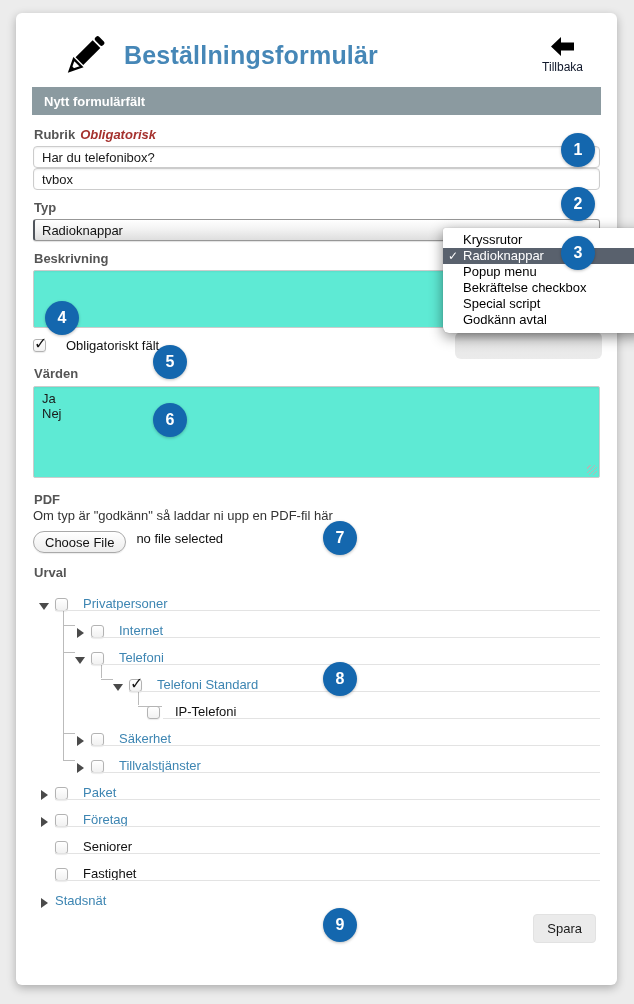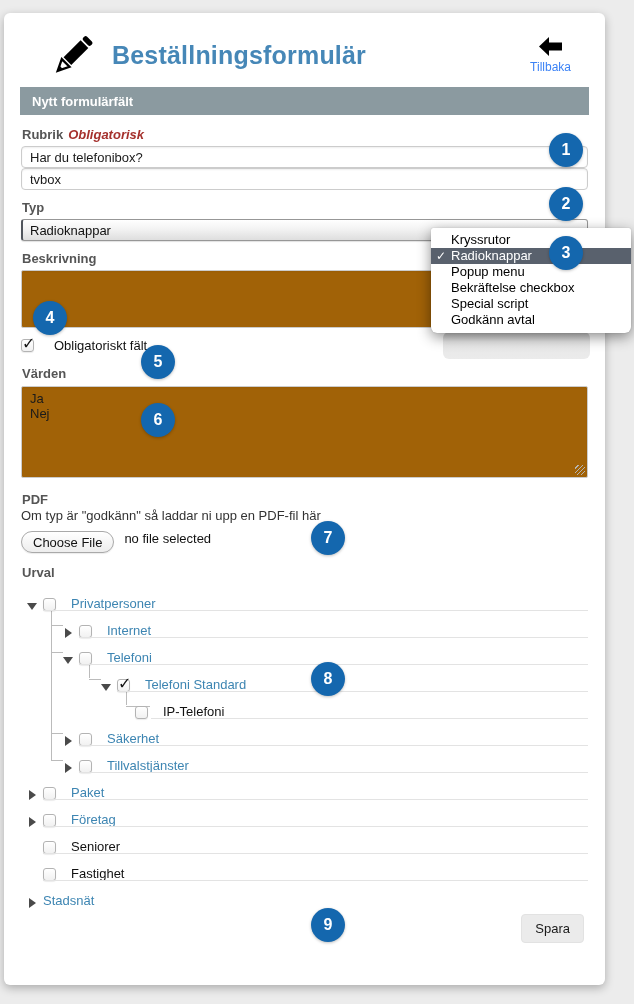--- a/index.html
+++ b/index.html
@@ -6,34 +6,34 @@
   html, body { width: 634px; }
   body {
     height: 1004px;
     background: #ececec;
     font-family: "Liberation Sans", "DejaVu Sans", sans-serif;
     overflow: hidden;
     position: relative;
   }
   .card {
     position: absolute;
-    left: 4px; top: 13px;
+    left: 16px; top: 13px;
     width: 601px; height: 972px;
     background: #ffffff;
     border-radius: 6px;
     box-shadow: 0 3px 10px rgba(0,0,0,.28);
     padding: 10px 16px 0 16px;
   }
   
   .app-header { display: flex; align-items: center; height: 64px; }
   .pencil { width: 50px; height: 52px; margin-left: 28px; }
   .page-title { color: #4687b7; font-size: 25px; font-weight: bold; margin-left: 14px; letter-spacing: .2px; }
   .back-wrap { margin-left: auto; margin-right: 18px; display: flex; flex-direction: column; align-items: center; cursor: pointer; }
   .back-arrow { width: 24px; height: 19px; }
-  .back-label { font-size: 12px; color: #3b82f6; margin-top: 4px; }
+  .back-label { font-size: 12px; color: #0f172a; margin-top: 4px; }
   
   .section-bar {
     height: 28px; background: #8b9aa0;
     color: #ffffff; font-size: 13px; font-weight: bold;
     display: flex; align-items: center; padding-left: 12px;
   }
   
   .form { padding: 0 1px; }
   .field-label { font-size: 13px; font-weight: bold; color: #555555; margin: 12px 0 4px 1px; }
   .req { color: #a5312d; font-style: italic; margin-left: 5px; }
@@ -44,21 +44,21 @@
     box-shadow: inset 0 1px 2px rgba(0,0,0,.07);
   }
   .select-box {
     height: 22px; border: 1px solid #979797; border-left: 2px solid #50555c; border-radius: 3px;
     background: linear-gradient(#ffffff, #f3f3f3 45%, #dedede);
     font-size: 13px; color: #111111;
     display: flex; align-items: center; padding-left: 7px;
     box-shadow: 0 1px 1px rgba(0,0,0,.12);
   }
   .textarea {
-    border: 1px solid #cccccc; border-radius: 2px; background: #a16207;
+    border: 1px solid #cccccc; border-radius: 2px; background: #5eead4;
     font-size: 13px; color: #1a1a1a; padding: 4px 8px;
     white-space: pre-wrap; position: relative;
     box-shadow: inset 0 1px 2px rgba(0,0,0,.05);
   }
   .ta-desc { height: 58px; margin-top: 3px; }
   .ta-values { height: 92px; margin-top: 5px; }
   .resize-handle {
     position: absolute; right: 2px; bottom: 2px; width: 10px; height: 10px;
     background: repeating-linear-gradient(135deg, transparent 0 2px, #b5b5b5 2px 3px);
   }

